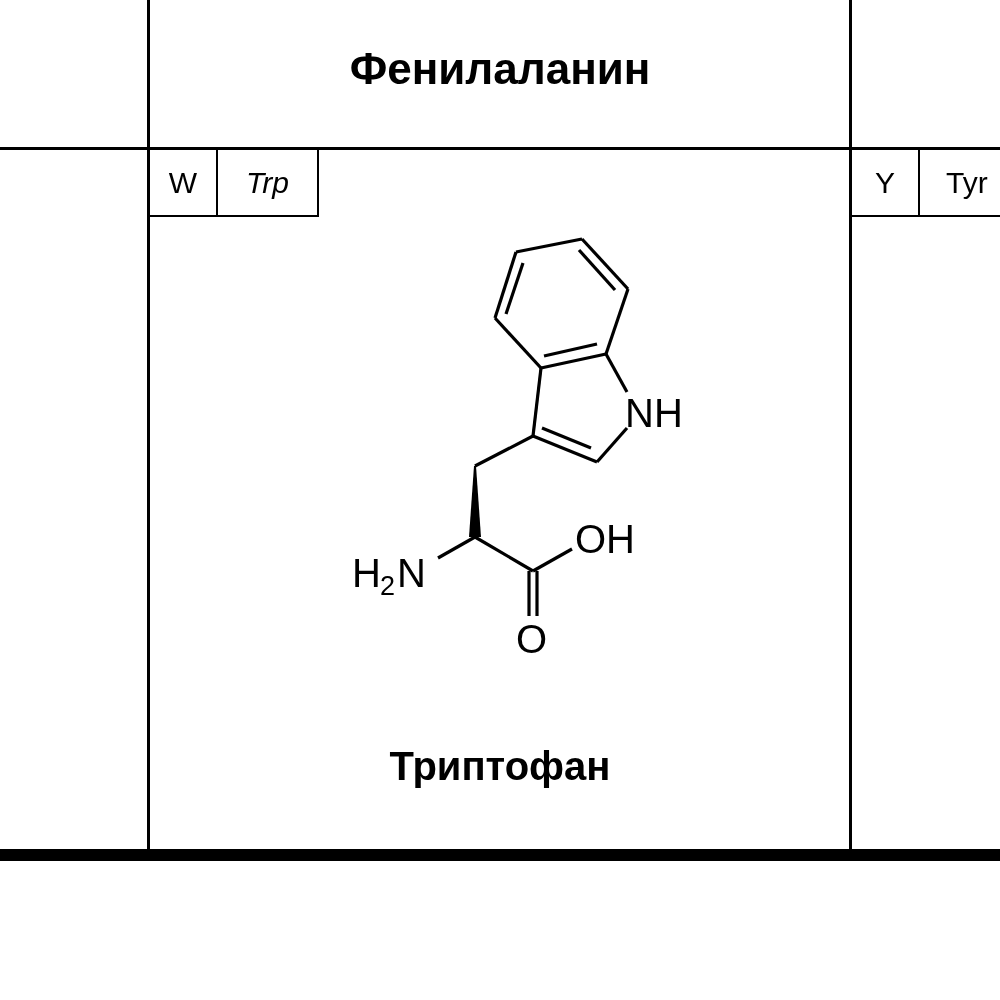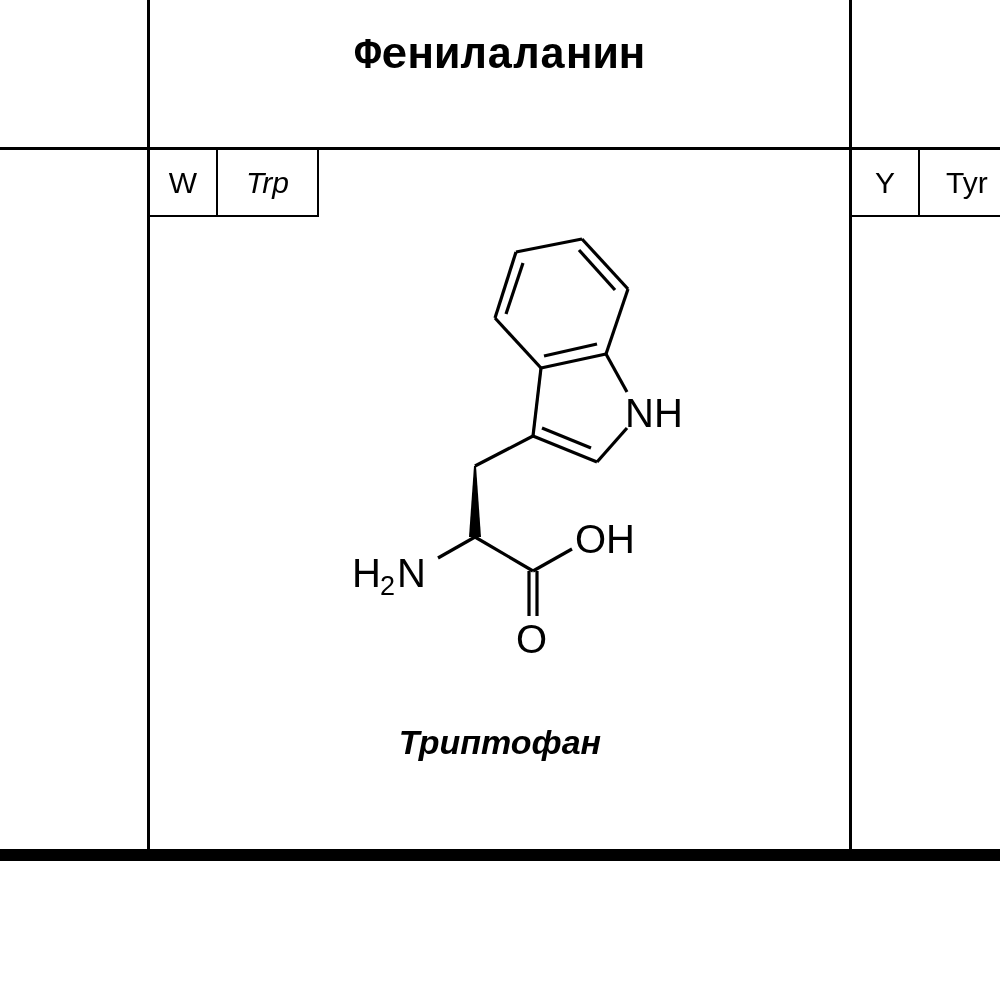--- a/index.html
+++ b/index.html
@@ -14,21 +14,21 @@
   svg text { font-family: "Liberation Sans", sans-serif; }
 </style>
 </head>
 <body>
 
 <div class="vline" style="left:147px; top:0; height:852px;"></div>
 <div class="vline" style="left:849px; top:0; height:852px;"></div>
 <div class="hline" style="left:0; top:147px; width:1000px;"></div>
 <div class="abs" style="left:0; top:849px; width:1000px; height:12px; background:#000;"></div>
 
-<div class="title" style="left:150px; width:700px; top:31px; font-size:44px;font-family:Liberation Mono, monospace;">Фенилаланин</div>
+<div class="title" style="left:150px; width:700px; top:44px; font-size:44px;">Фенилаланин</div>
 
 <div class="tag" style="left:148px; top:148px; width:70px; height:69px;">W</div>
 <div class="tag" style="left:216px; top:148px; width:103px; height:69px;font-style:italic;">Trp</div>
 
 <div class="tag" style="left:850px; top:148px; width:70px; height:69px;">Y</div>
 <div class="tag" style="left:918px; top:148px; width:110px; height:69px; justify-content:flex-start; padding-left:26px;">Tyr</div>
 
 <svg class="abs" style="left:0; top:0;" width="1000" height="1000" viewBox="0 0 1000 1000">
   <g stroke="#000" stroke-width="3.2" fill="none" stroke-linecap="butt" stroke-linejoin="miter">
 
@@ -61,13 +61,13 @@
   <polygon points="474,466 476,466 481,537 469,537" fill="#000"></polygon>
 
   <text x="625" y="427" font-size="40" fill="#000">NH</text>
   <text x="575" y="553" font-size="40" fill="#000">OH</text>
   <text x="516" y="653" font-size="40" fill="#000">O</text>
   <text x="352" y="587" font-size="40" fill="#000">H</text>
   <text x="380" y="595" font-size="27" fill="#000">2</text>
   <text x="397" y="587" font-size="40" fill="#000">N</text>
 </svg>
 
-<div class="title" style="left:150px; width:700px; top:723px; font-size:34px;font-style:italic;">Триптофан</div>
+<div class="title" style="left:150px; width:700px; top:744px; font-size:40px;">Триптофан</div>
 
 </body></html>

